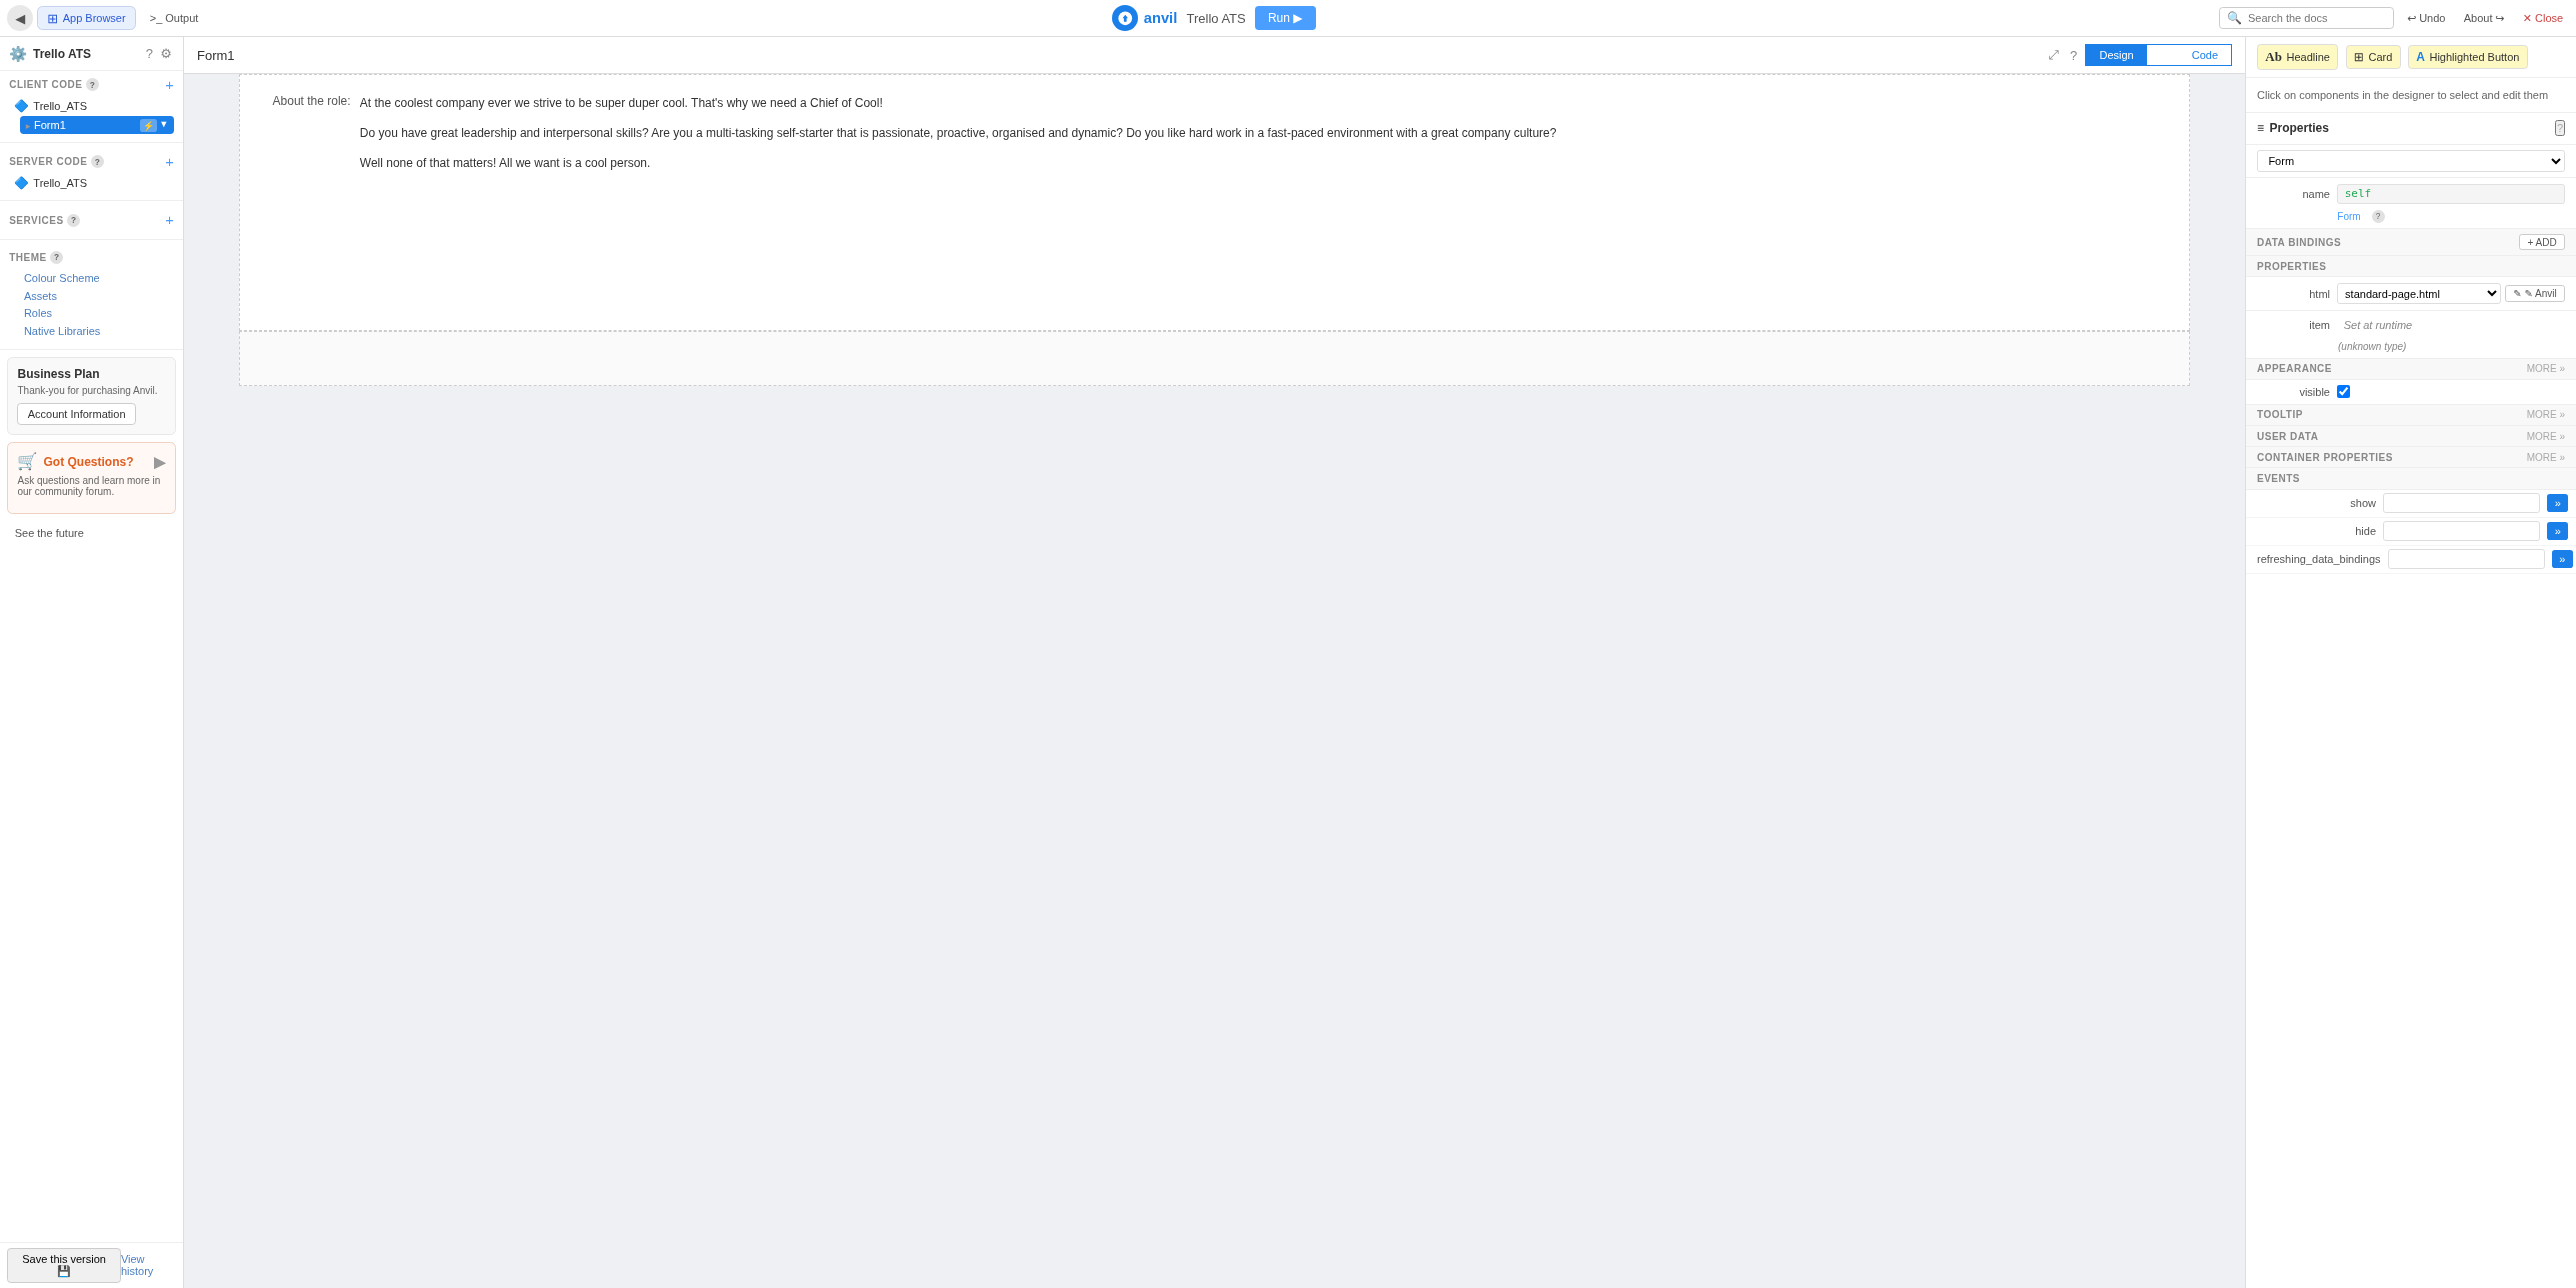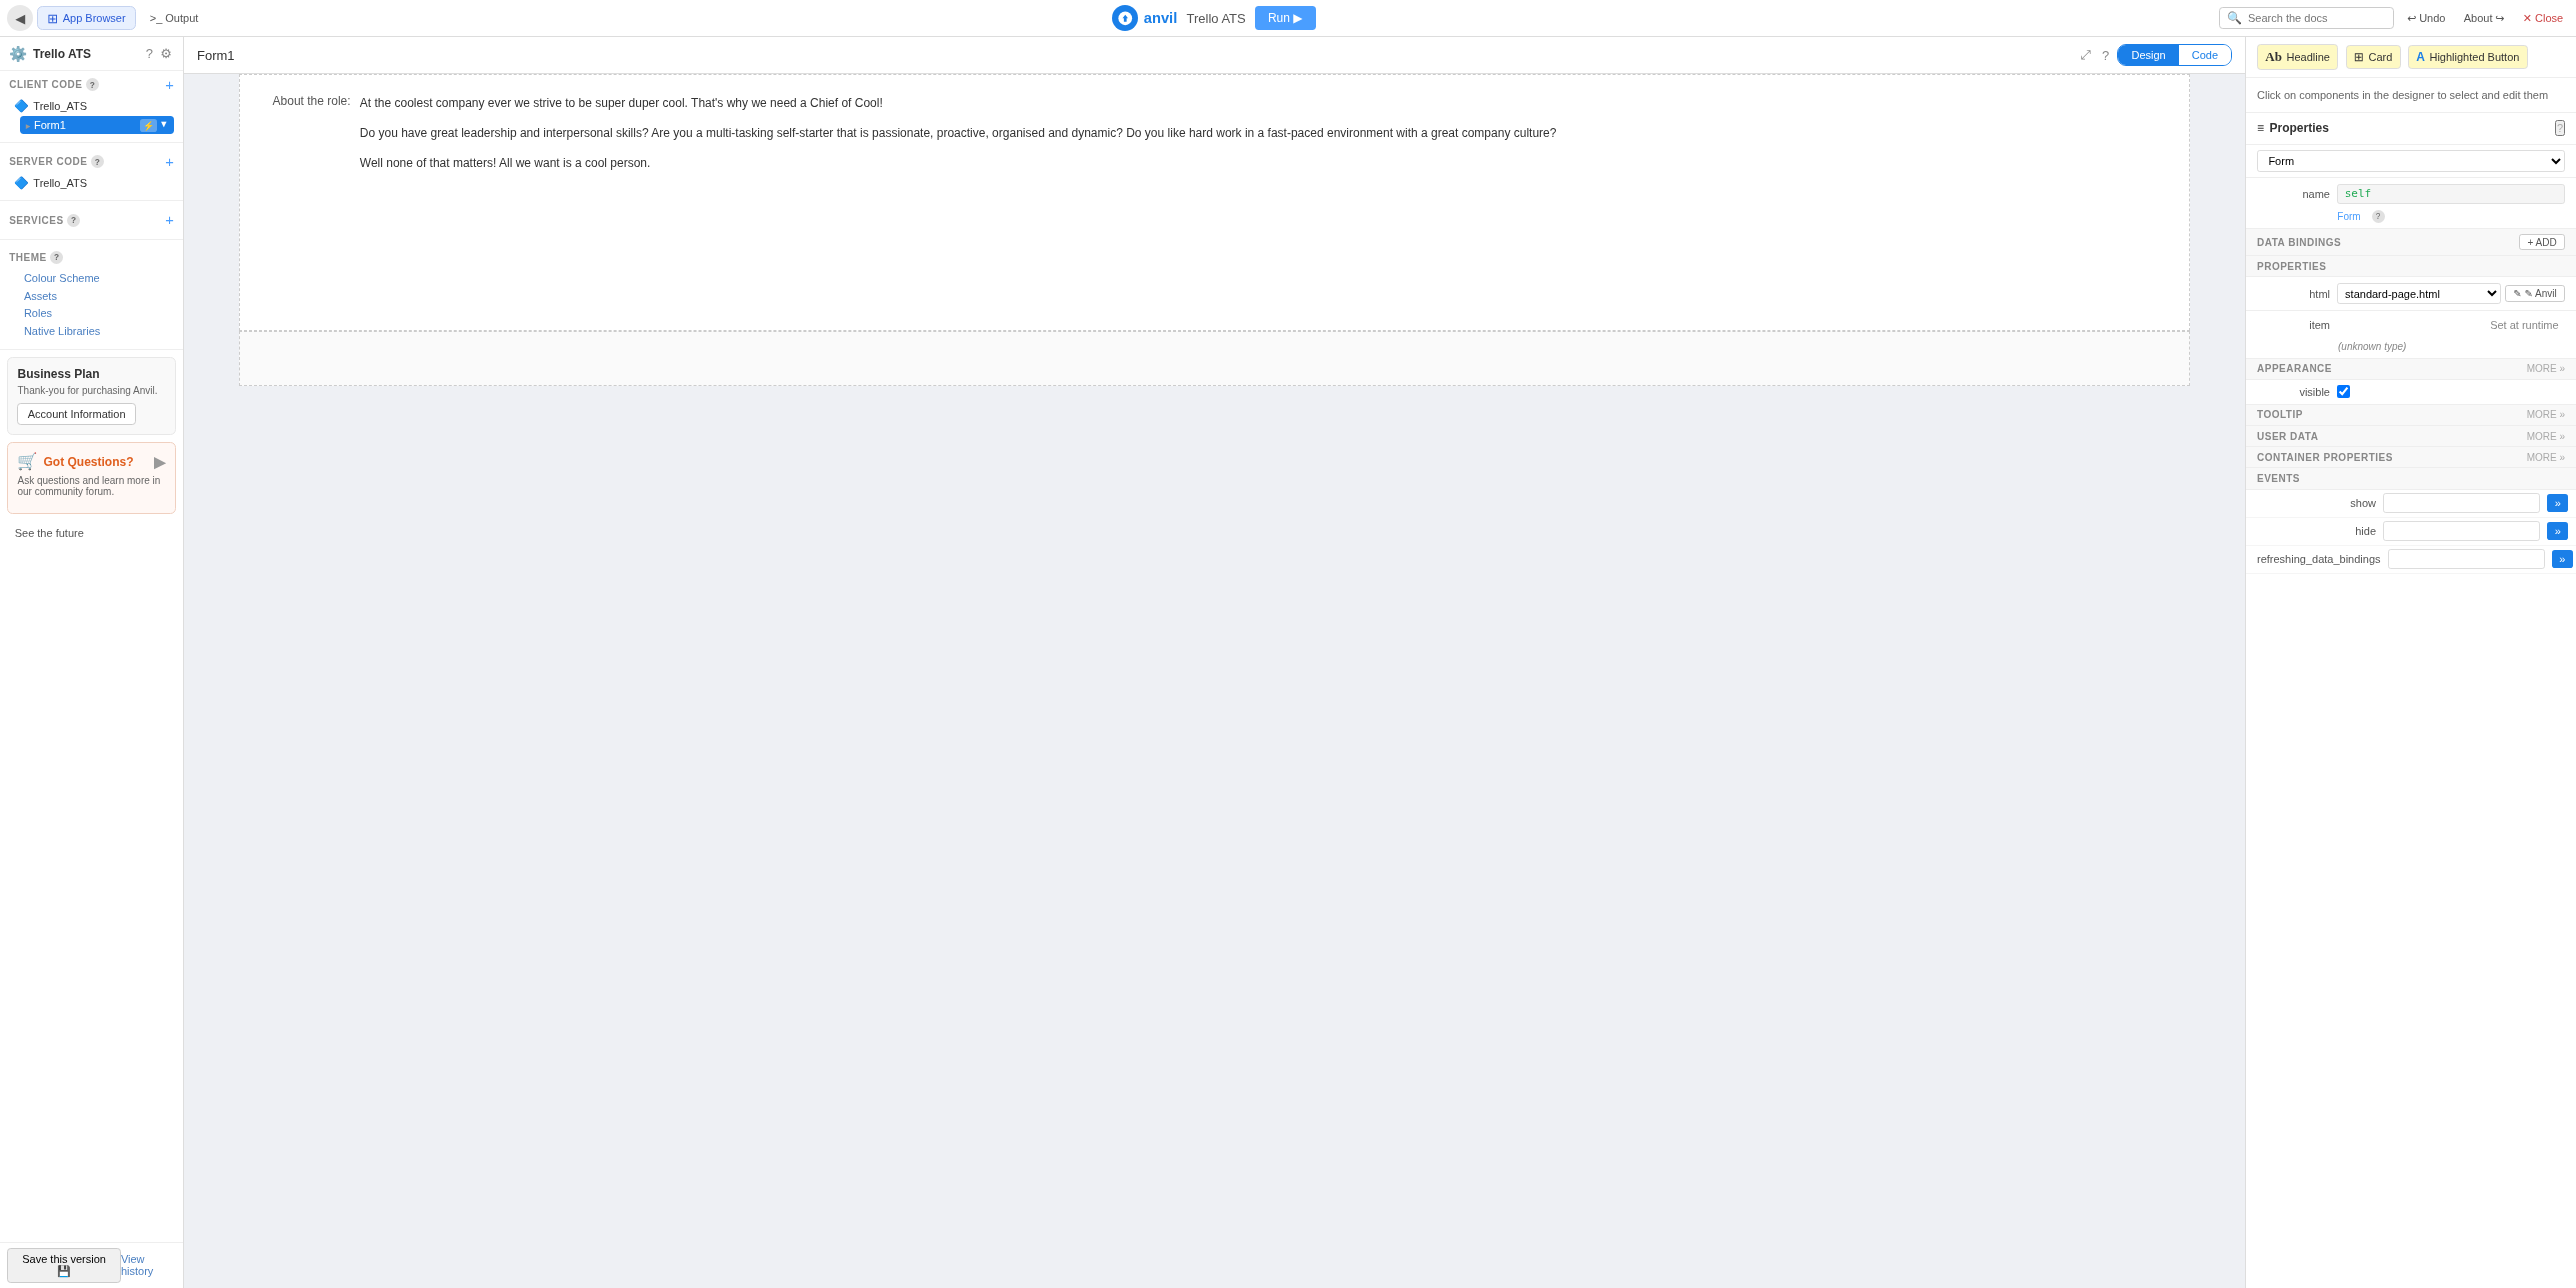--- a/index.html
+++ b/index.html
@@ -69,21 +69,21 @@
     .save-btn { background: #f0f0f0; border: 0.9px solid #ccc; border-radius: 3.7px; padding: 3.7px 9.2px; font-size: 11px; cursor: pointer; display: flex; align-items: center; gap: 3.7px; }
     .view-history-link { color: #4a7fc1; font-size: 11px; cursor: pointer; text-decoration: none; }
     .see-future { font-size: 11px; color: #555; padding: 5.5px 14.7px; }
 
     
     .center { flex: 1; display: flex; flex-direction: column; overflow: hidden; background: #eef0f4; }
     .form-header { background: white; border-bottom: 0.9px solid #ddd; padding: 7.3px 13px; display: flex; align-items: center; justify-content: space-between; flex-shrink: 0; }
     .form-title { font-size: 13px; font-weight: 500; color: #333; }
     .form-header-right { display: flex; align-items: center; gap: 5.5px; }
     .header-icon-btn { background: transparent; border: none; cursor: pointer; color: #888; font-size: 13px; padding: 2.8px; border-radius: 2.8px; }
-    .design-code-tabs { display: flex; border-radius: 9px; overflow: hidden; border: 0.9px solid #1a7fe8; }
+    .design-code-tabs { display: flex; border-radius: 0; overflow: hidden; border: 0.9px solid #1a7fe8; gap: 32px; }
     .design-tab { padding: 3.7px 13px; font-size: 11px; cursor: pointer; background: #1a7fe8; color: white; border: none; font-weight: 500; }
     .code-tab { padding: 3.7px 13px; font-size: 11px; cursor: pointer; background: white; color: #1a7fe8; border: none; font-weight: 500; }
 
     .form-canvas { flex: 1; overflow-y: auto; padding: 0; position: relative; }
     .canvas-inner { min-height: 100%; }
     .form-content-area { background: white; margin: 0 55px; min-height: 257px; border: 0.9px dashed #ccc; }
     .job-text-block { padding: 18.4px 27.6px; }
     .role-row { display: flex; gap: 9.2px; margin-bottom: 14.7px; }
     .role-label { font-size: 12px; color: #555; min-width: 83px; text-align: right; flex-shrink: 0; }
     .role-content { font-size: 12px; color: #333; line-height: 1.6; }
@@ -414,21 +414,21 @@
               <span>✎</span>
               <span>✎ Anvil</span>
             </button>
           </div>
         </div>
       </div>
 
       <div class="prop-group">
         <div class="prop-row">
           <span class="prop-label">item</span>
-          <span class="prop-value" style="background:transparent;border:none;color:#888;text-align:right;">
+          <span class="prop-value" style="background:transparent;border:none;color:#888;font-style:italic;">
             <span>Set at runtime</span>
           </span>
         </div>
         <div class="prop-hint">
           <span class="prop-unknown">(unknown type)</span>
         </div>
       </div>
 
       <div class="section-header">
         <span class="section-header-label">APPEARANCE</span>

